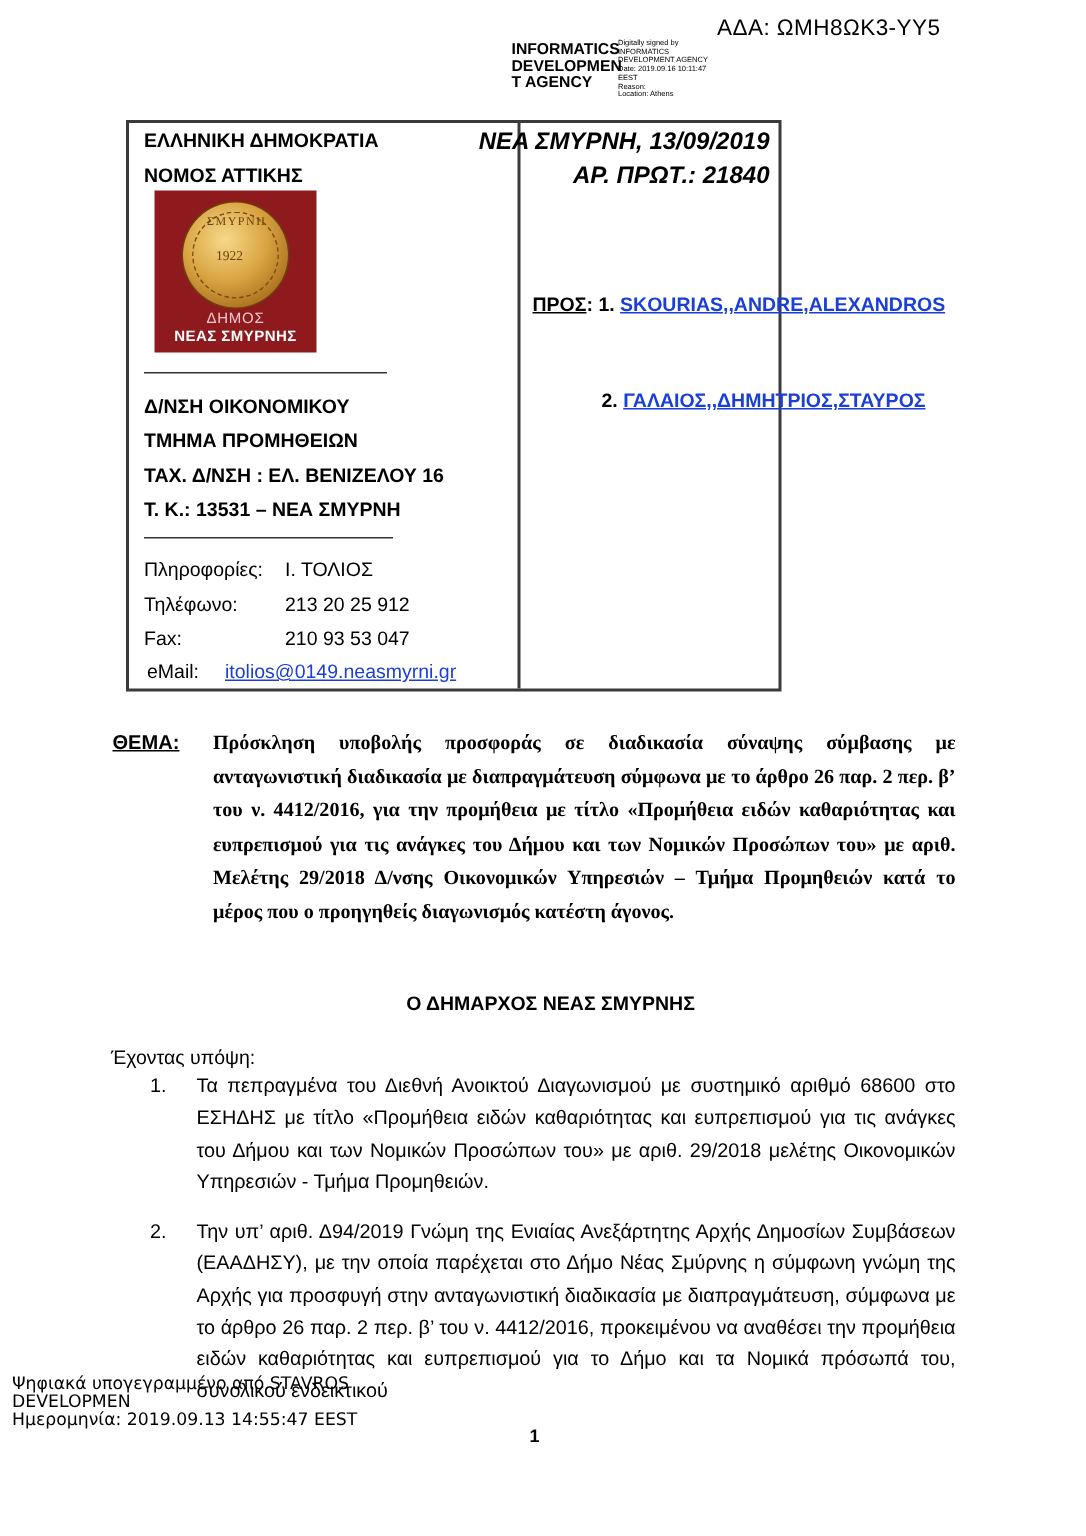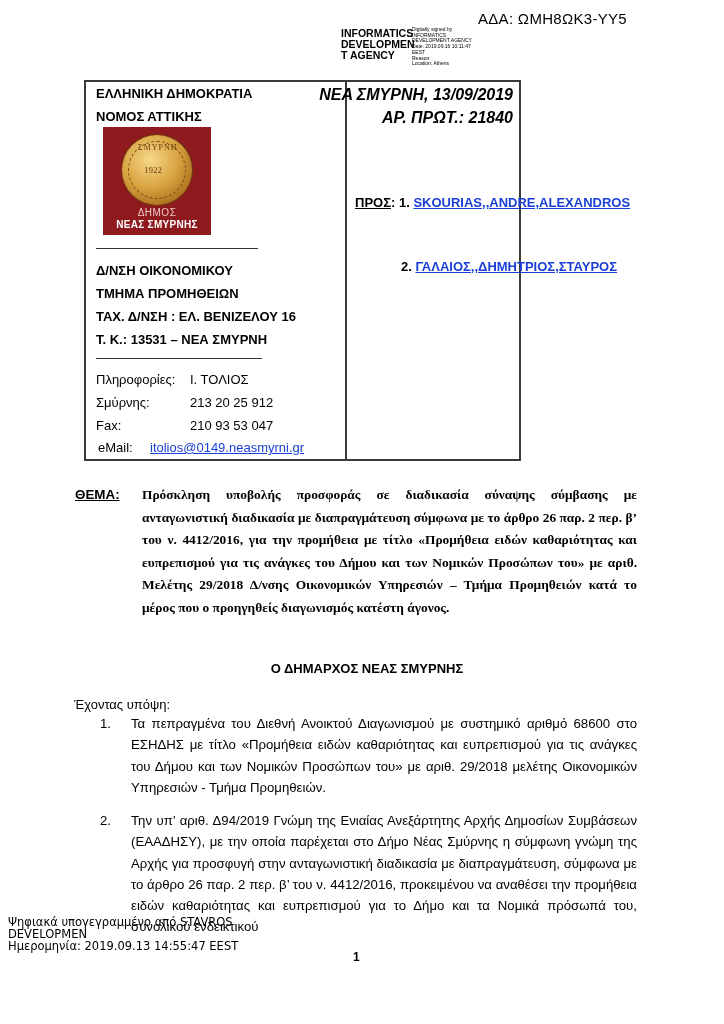--- a/index.html
+++ b/index.html
@@ -85,21 +85,21 @@
     <div class="hl" style="top:204px">ΤΜΗΜΑ ΠΡΟΜΗΘΕΙΩΝ</div>
     <div class="hl" style="top:227px">ΤΑΧ. Δ/ΝΣΗ : ΕΛ. ΒΕΝΙΖΕΛΟΥ 16</div>
     <div class="hl" style="top:250px">Τ. Κ.: 13531 – ΝΕΑ ΣΜΥΡΝΗ</div>
     <div class="hr-line" style="top:276px; width:166px"></div>
 
     <div class="info" style="top:290px">
       <span>Πληροφορίες:</span>
       <span class="val">Ι. ΤΟΛΙΟΣ</span>
     </div>
     <div class="info" style="top:313px">
-      <span>Σμύρνης:</span>
+      <span>Τηλέφωνο:</span>
       <span class="val">213 20 25 912</span>
     </div>
     <div class="info" style="top:336px">
       <span>Fax:</span>
       <span class="val">210 93 53 047</span>
     </div>
     <div class="info" style="top:358px; left:12px">
       <span>eMail:</span>
       <a class="val link" style="left:52px">itolios@0149.neasmyrni.gr</a>
     </div>

